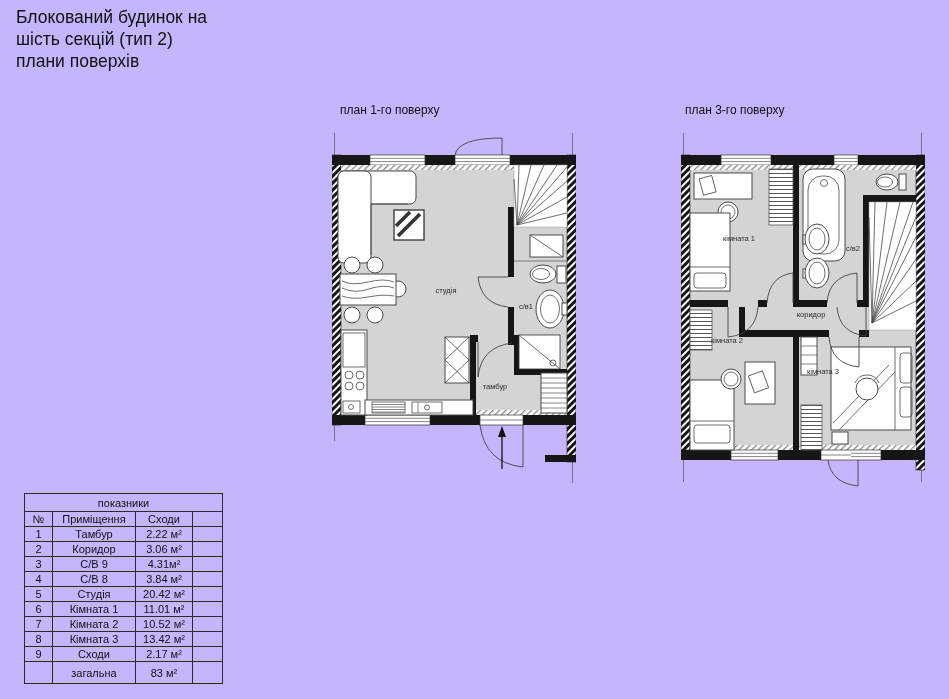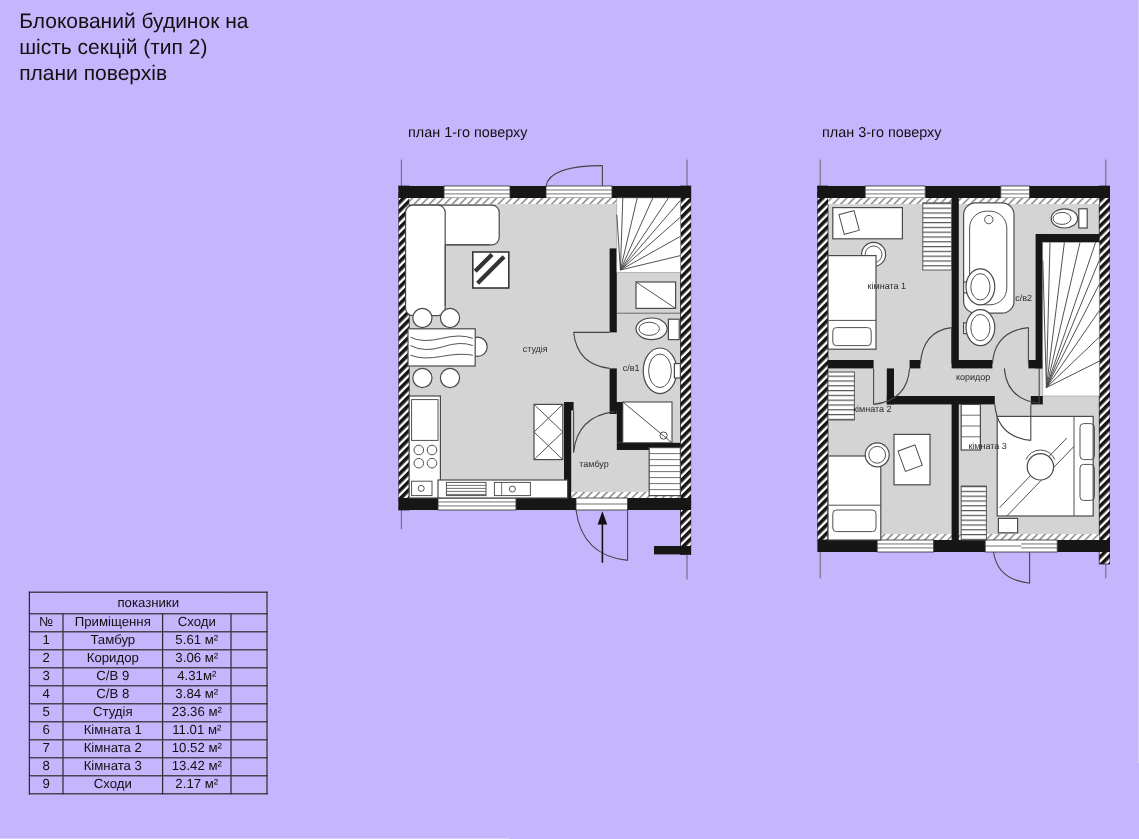--- a/index.html
+++ b/index.html
@@ -440,21 +440,21 @@
     </tr>
     <tr>
       <td>№</td>
       <td>Приміщення</td>
       <td>Сходи</td>
       <td></td>
     </tr>
     <tr>
       <td>1</td>
       <td>Тамбур</td>
-      <td>5.61 м²</td>
+      <td>2.22 м²</td>
       <td></td>
     </tr>
     <tr>
       <td>2</td>
       <td>Коридор</td>
       <td>3.06 м²</td>
       <td></td>
     </tr>
     <tr>
       <td>3</td>
@@ -464,21 +464,21 @@
     </tr>
     <tr>
       <td>4</td>
       <td>С/В 8</td>
       <td>3.84 м²</td>
       <td></td>
     </tr>
     <tr>
       <td>5</td>
       <td>Студія</td>
-      <td>23.36 м²</td>
+      <td>20.42 м²</td>
       <td></td>
     </tr>
     <tr>
       <td>6</td>
       <td>Кімната 1</td>
       <td>11.01 м²</td>
       <td></td>
     </tr>
     <tr>
       <td>7</td>
@@ -491,16 +491,22 @@
       <td>Кімната 3</td>
       <td>13.42 м²</td>
       <td></td>
     </tr>
     <tr>
       <td>9</td>
       <td>Сходи</td>
       <td>2.17 м²</td>
       <td></td>
     </tr>
+    <tr>
+      <td class="tot"></td>
+      <td class="tot">загальна</td>
+      <td class="tot">83 м²</td>
+      <td class="tot"></td>
+    </tr>
   </tbody>
     </table>
 
 </div>
 
 </body></html>

